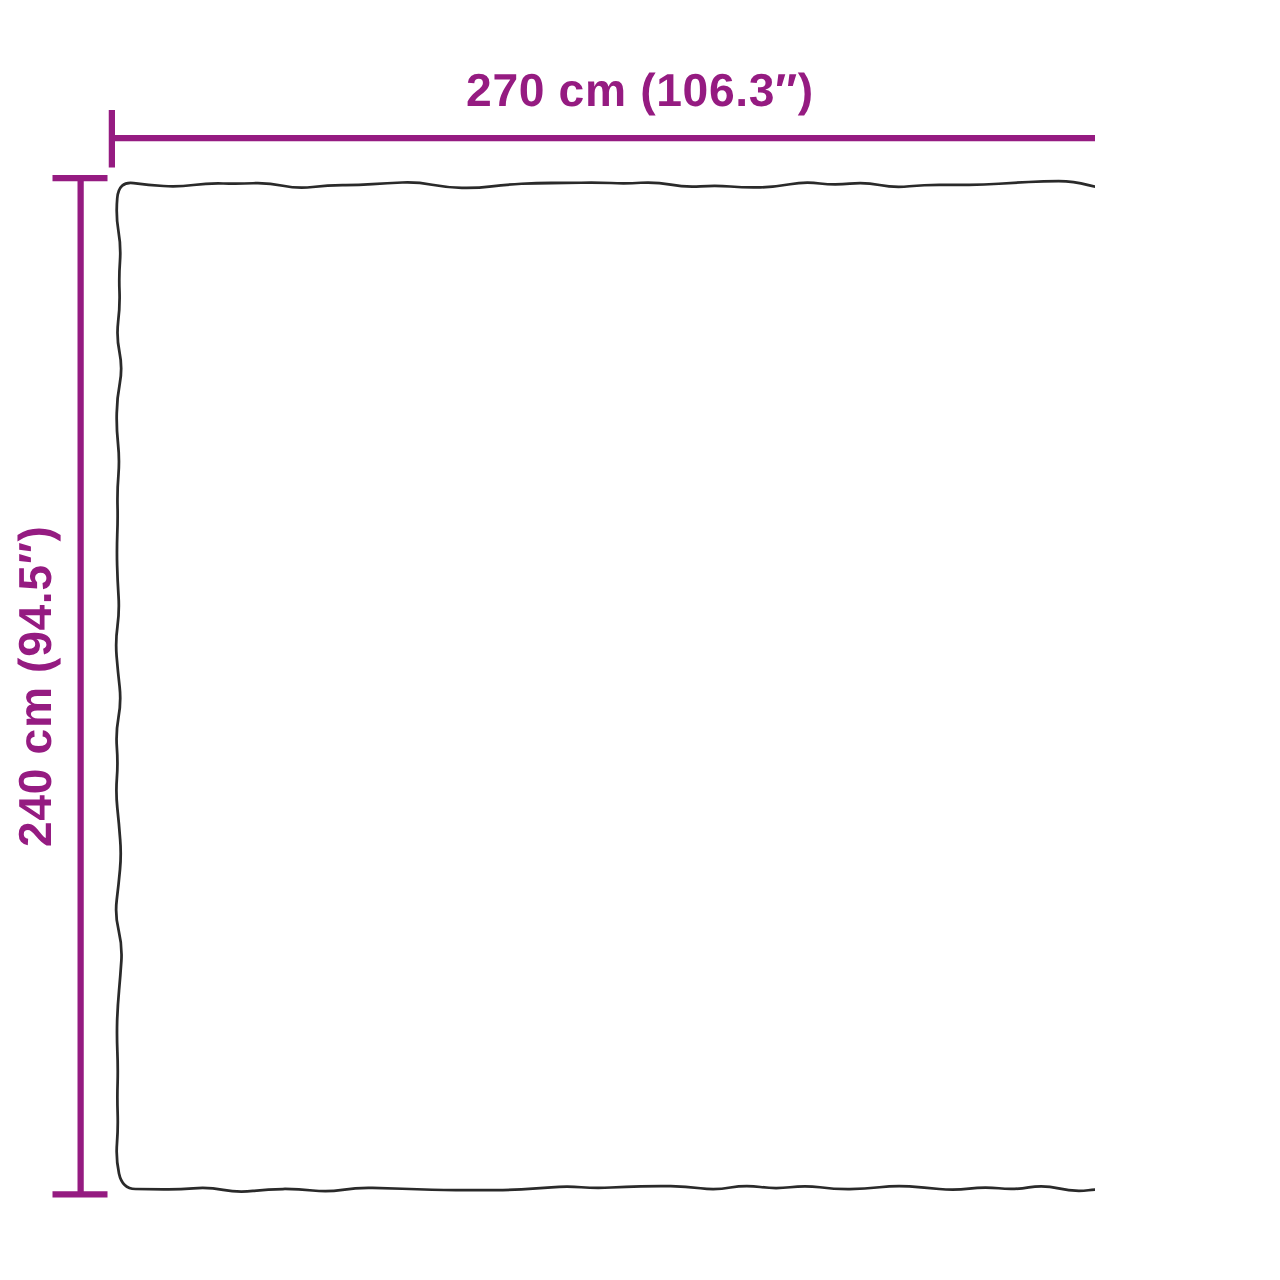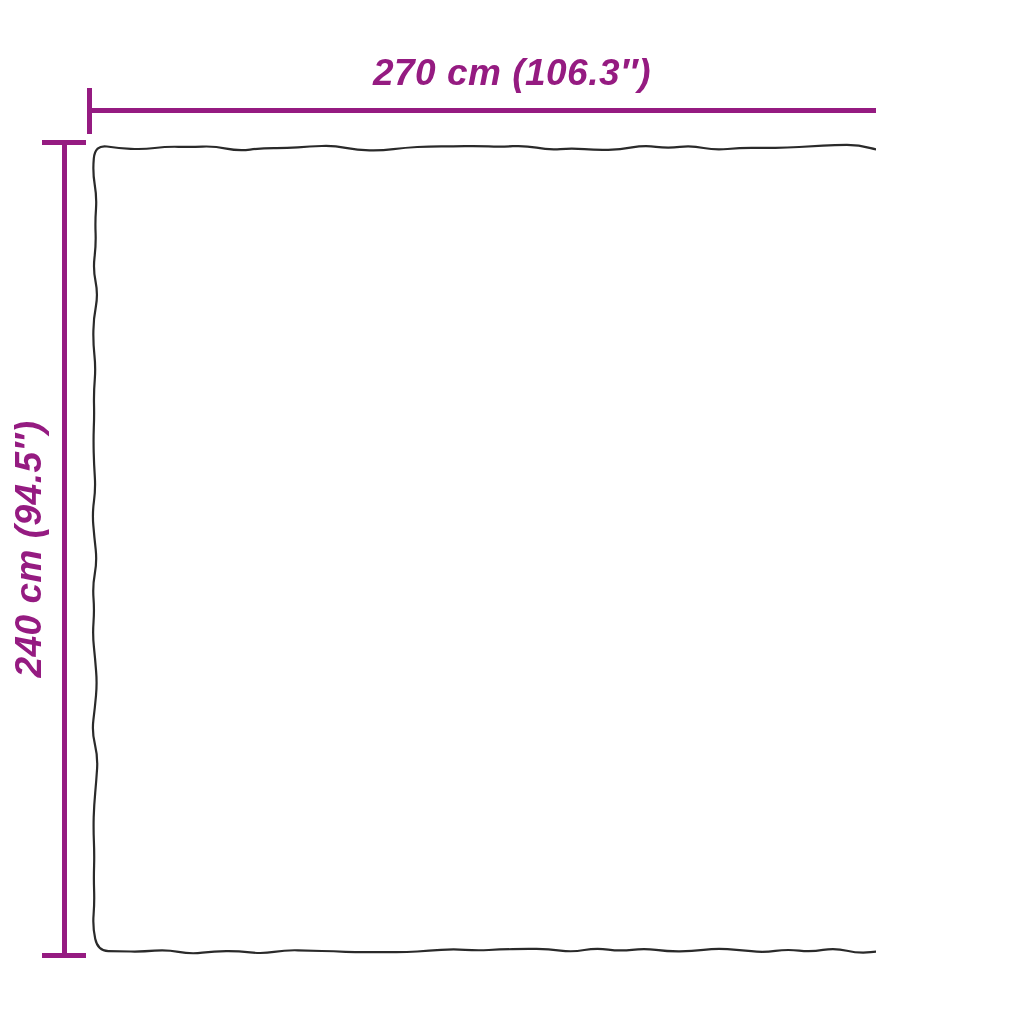--- a/index.html
+++ b/index.html
@@ -7,21 +7,20 @@
     padding: 0;
     background: #ffffff;
   }
   .stage {
     position: relative;
     width: 876px;
     height: 1024px;
     background: var(--bg, #ffffff);
     overflow: hidden;
     font-family: "Liberation Sans", sans-serif;
-    font-style: italic;
   }
   .outline-svg {
     position: absolute;
     left: 0;
     top: 0;
     width: 1024px;
     height: 1024px;
   }
   .dim-label {
     position: absolute;

